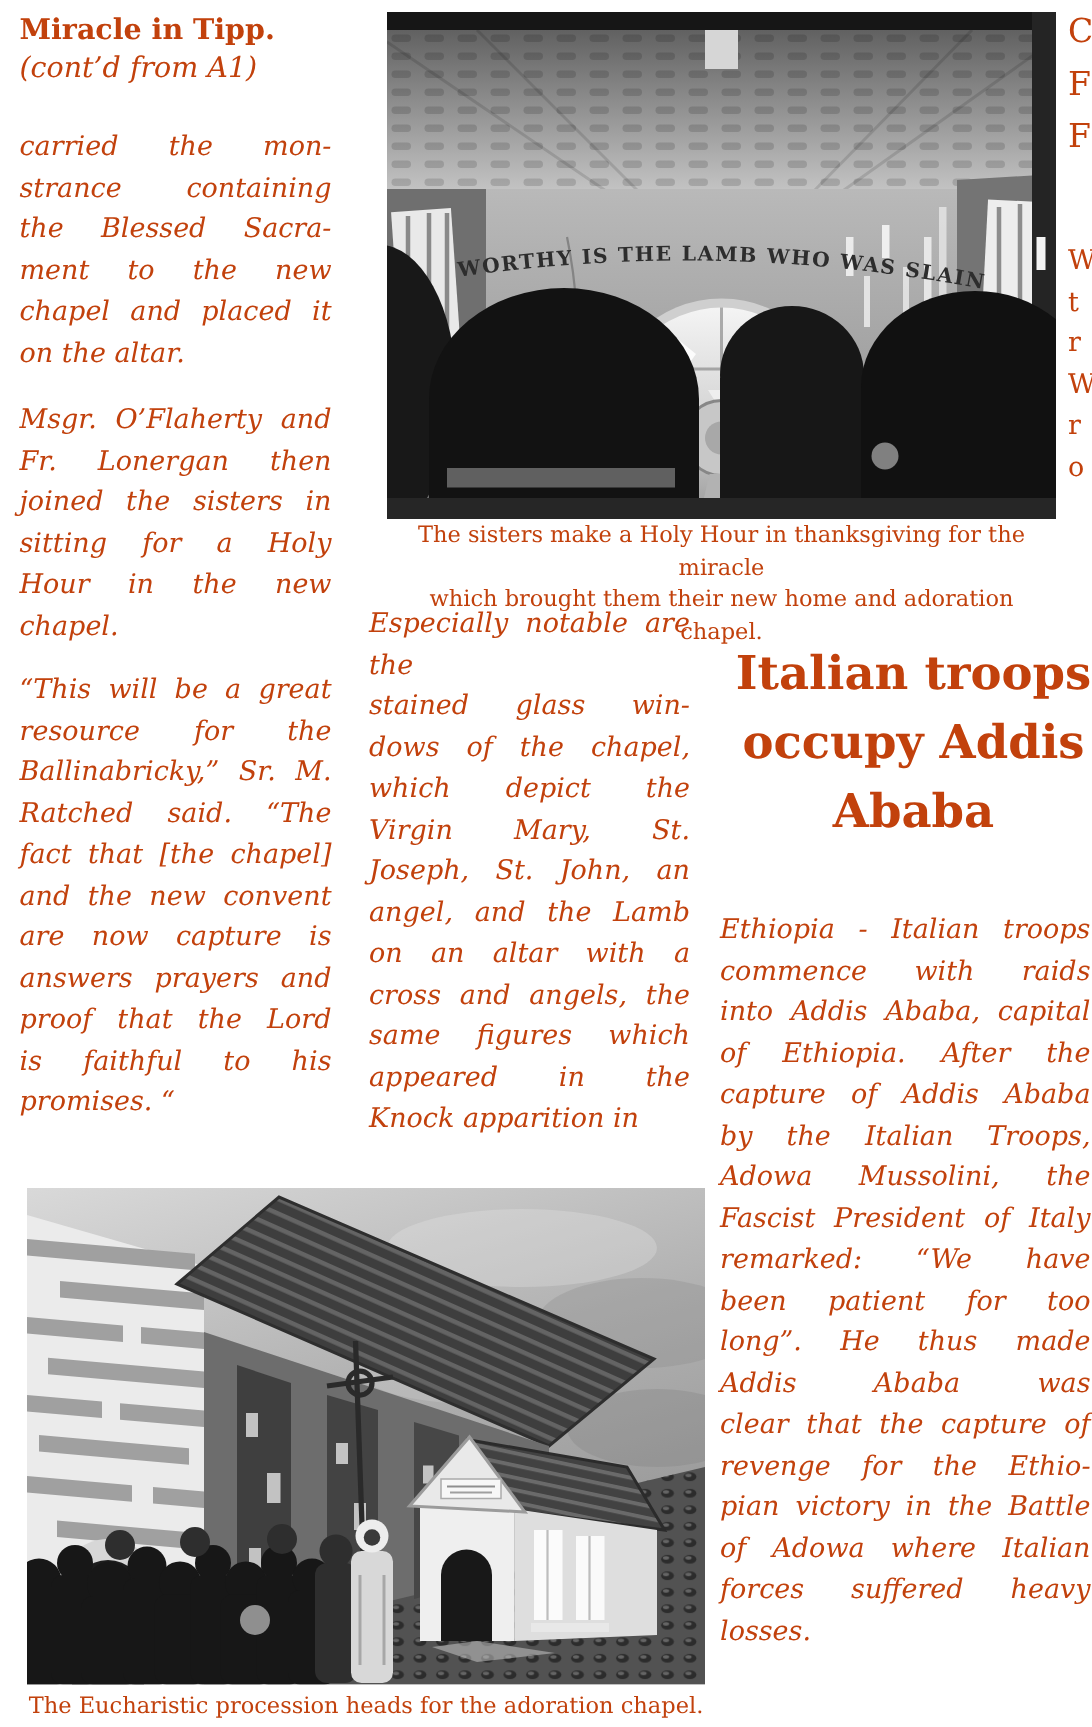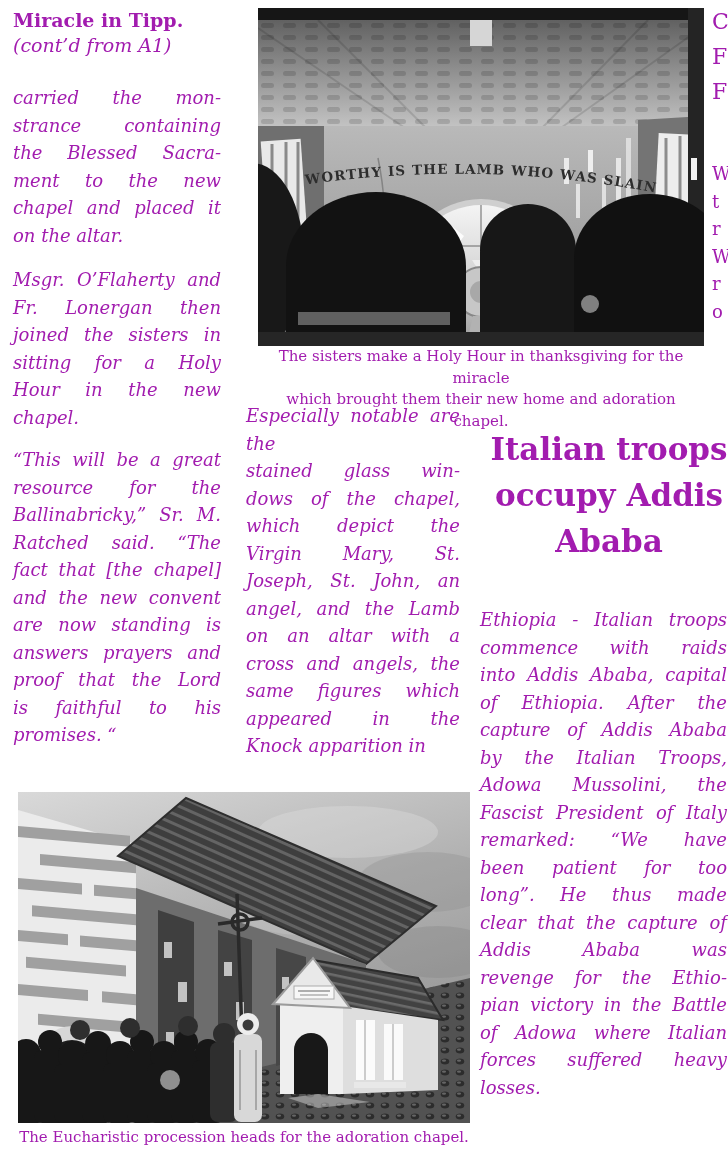--- a/index.html
+++ b/index.html
@@ -1,19 +1,19 @@
 <!DOCTYPE html>
 <html><head>
 <meta charset="utf-8">
 <style>
   html,body { margin:0; padding:0; background:#ffffff; }
   .page {
     position:relative; width:728px; height:1151px; background:#ffffff;
     overflow:hidden; font-family:"DejaVu Serif","Liberation Serif",serif;
-    color:#a21caf;
+    color:#c2410c;
   }
   .abs { position:absolute; }
 
   
   .lc-head { left:13px; top:8px; width:215px; }
   .lc-head .h { font-size:19px; font-weight:bold; line-height:25px; }
   .lc-head .sub { font-size:19px; font-style:italic; line-height:25px; }
 
   
   .body-col { font-size:18px; line-height:27.5px;font-style:italic; }
@@ -72,21 +72,21 @@
       <div class="line">Hour in the new</div>
       <div class="line">chapel.</div>
     </div>
   <div class="abs body-col jcol p3">
       <div class="line">“This will be a great</div>
       <div class="line">resource for the</div>
       <div class="line">Ballinabricky,” Sr. M.</div>
       <div class="line">Ratched said. “The</div>
       <div class="line">fact that [the chapel]</div>
       <div class="line">and the new convent</div>
-      <div class="line">are now standing is</div>
+      <div class="line">are now capture is</div>
       <div class="line">answers prayers and</div>
       <div class="line">proof that the Lord</div>
       <div class="line">is faithful to his</div>
       <div class="line">promises. “</div>
     </div>
 
   <div class="abs photo-top">
     <svg width="446" height="338" viewBox="0 0 446 338">
       <defs>
         <linearGradient id="ceilG" x1="0" y1="0" x2="0" y2="1">
@@ -215,22 +215,22 @@
       <div class="line">commence with raids</div>
       <div class="line">into Addis Ababa, capital</div>
       <div class="line">of Ethiopia. After the</div>
       <div class="line">capture of Addis Ababa</div>
       <div class="line">by the Italian Troops,</div>
       <div class="line">Adowa Mussolini, the</div>
       <div class="line">Fascist President of Italy</div>
       <div class="line">remarked: “We have</div>
       <div class="line">been patient for too</div>
       <div class="line">long”. He thus made</div>
+      <div class="line">Addis Ababa was</div>
       <div class="line">clear that the capture of</div>
-      <div class="line">Addis Ababa was</div>
       <div class="line">revenge for the Ethio-</div>
       <div class="line">pian victory in the Battle</div>
       <div class="line">of Adowa where Italian</div>
       <div class="line">forces suffered heavy</div>
       <div class="line">losses.</div>
     </div>
 
   <div class="abs photo-bottom">
     <svg width="452" height="331" viewBox="0 0 452 331">
       <defs>

